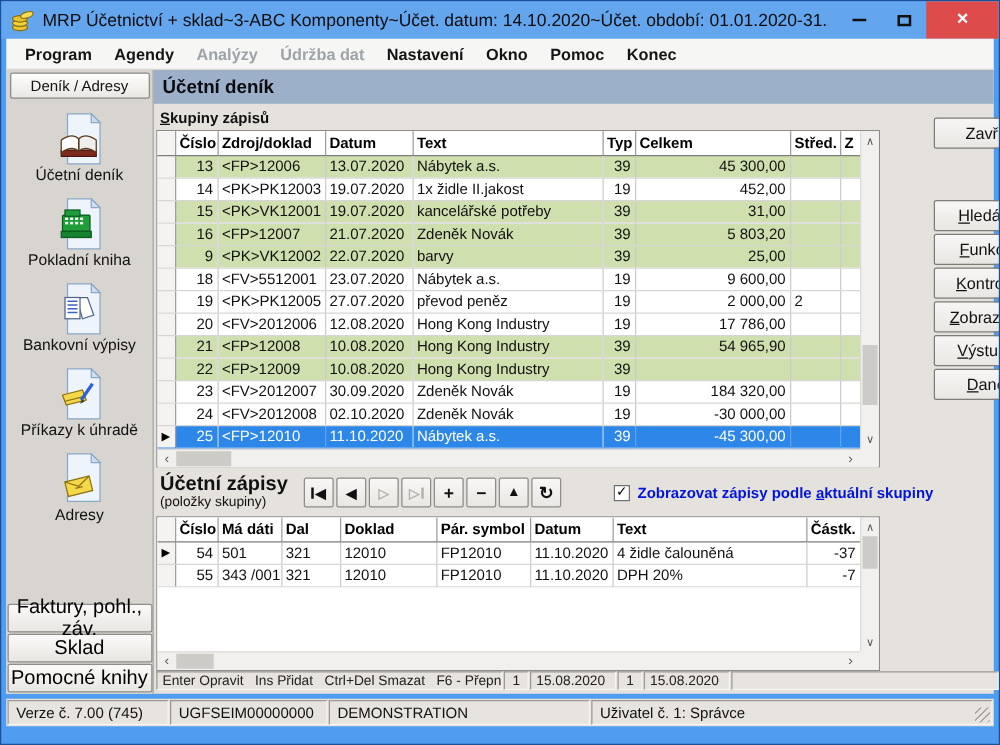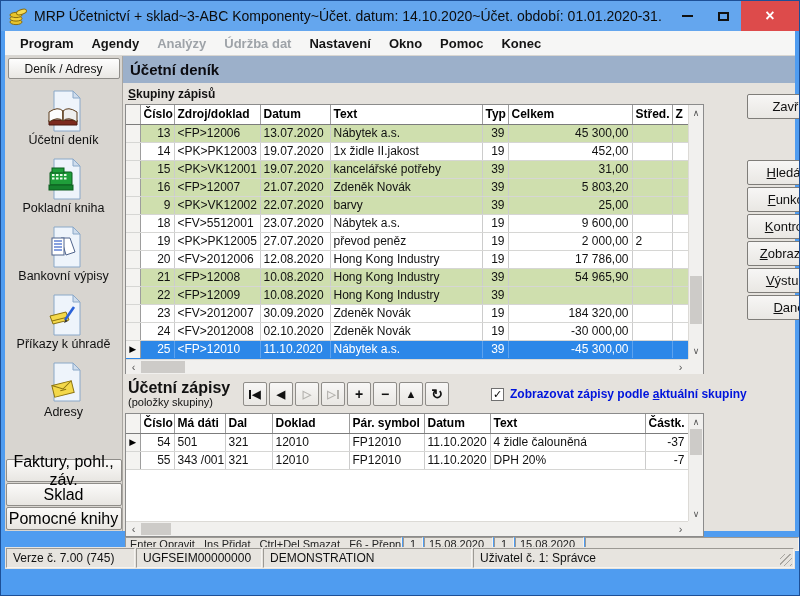--- a/index.html
+++ b/index.html
@@ -112,21 +112,21 @@
   
   .status-strip{ margin-top:auto; display:flex; width:675px; height:18px; }
   .panel{ border:1px solid; border-color:#9c9994 #f6f4f1 #f6f4f1 #9c9994; background:#e7e4df;
     font-size:11px; color:#222; display:flex; align-items:center; padding:0 4px;
     white-space:pre; overflow:hidden; margin-right:1px; flex:0 0 auto; }
   .panel.hints{ width:277px; }
   .panel.cnum{ width:20px; justify-content:center; }
   .panel.cdate{ width:69px; }
   .panel.rest{ flex:1 1 auto; }
 
-  .statusbar{ height:22px; margin:16px 4px; background:#e7e4df; display:flex; padding:1px 1px; gap:1px; flex:0 0 auto; }
+  .statusbar{ height:22px; margin:4px 4px; background:#e7e4df; display:flex; padding:1px 1px; gap:1px; flex:0 0 auto; }
   .sb-panel{ border:1px solid; border-color:#9c9994 #f6f4f1 #f6f4f1 #9c9994; background:#e7e4df;
     font-size:12px; color:#111; display:flex; align-items:center; padding:0 6px; overflow:hidden; white-space:nowrap; }
   .sb-version{ width:129px; }
   .sb-serial{ width:126px; }
   .sb-demo{ width:209px; }
   .sb-user{ flex:1 1 auto; position:relative; }
   .grip{ position:absolute; right:1px; bottom:1px; width:12px; height:12px;
     background:repeating-linear-gradient(135deg, transparent 0 3px, #a8a5a0 3px 4px); }
 
   .frame-bottom{ height:10px; flex:0 0 auto; }

